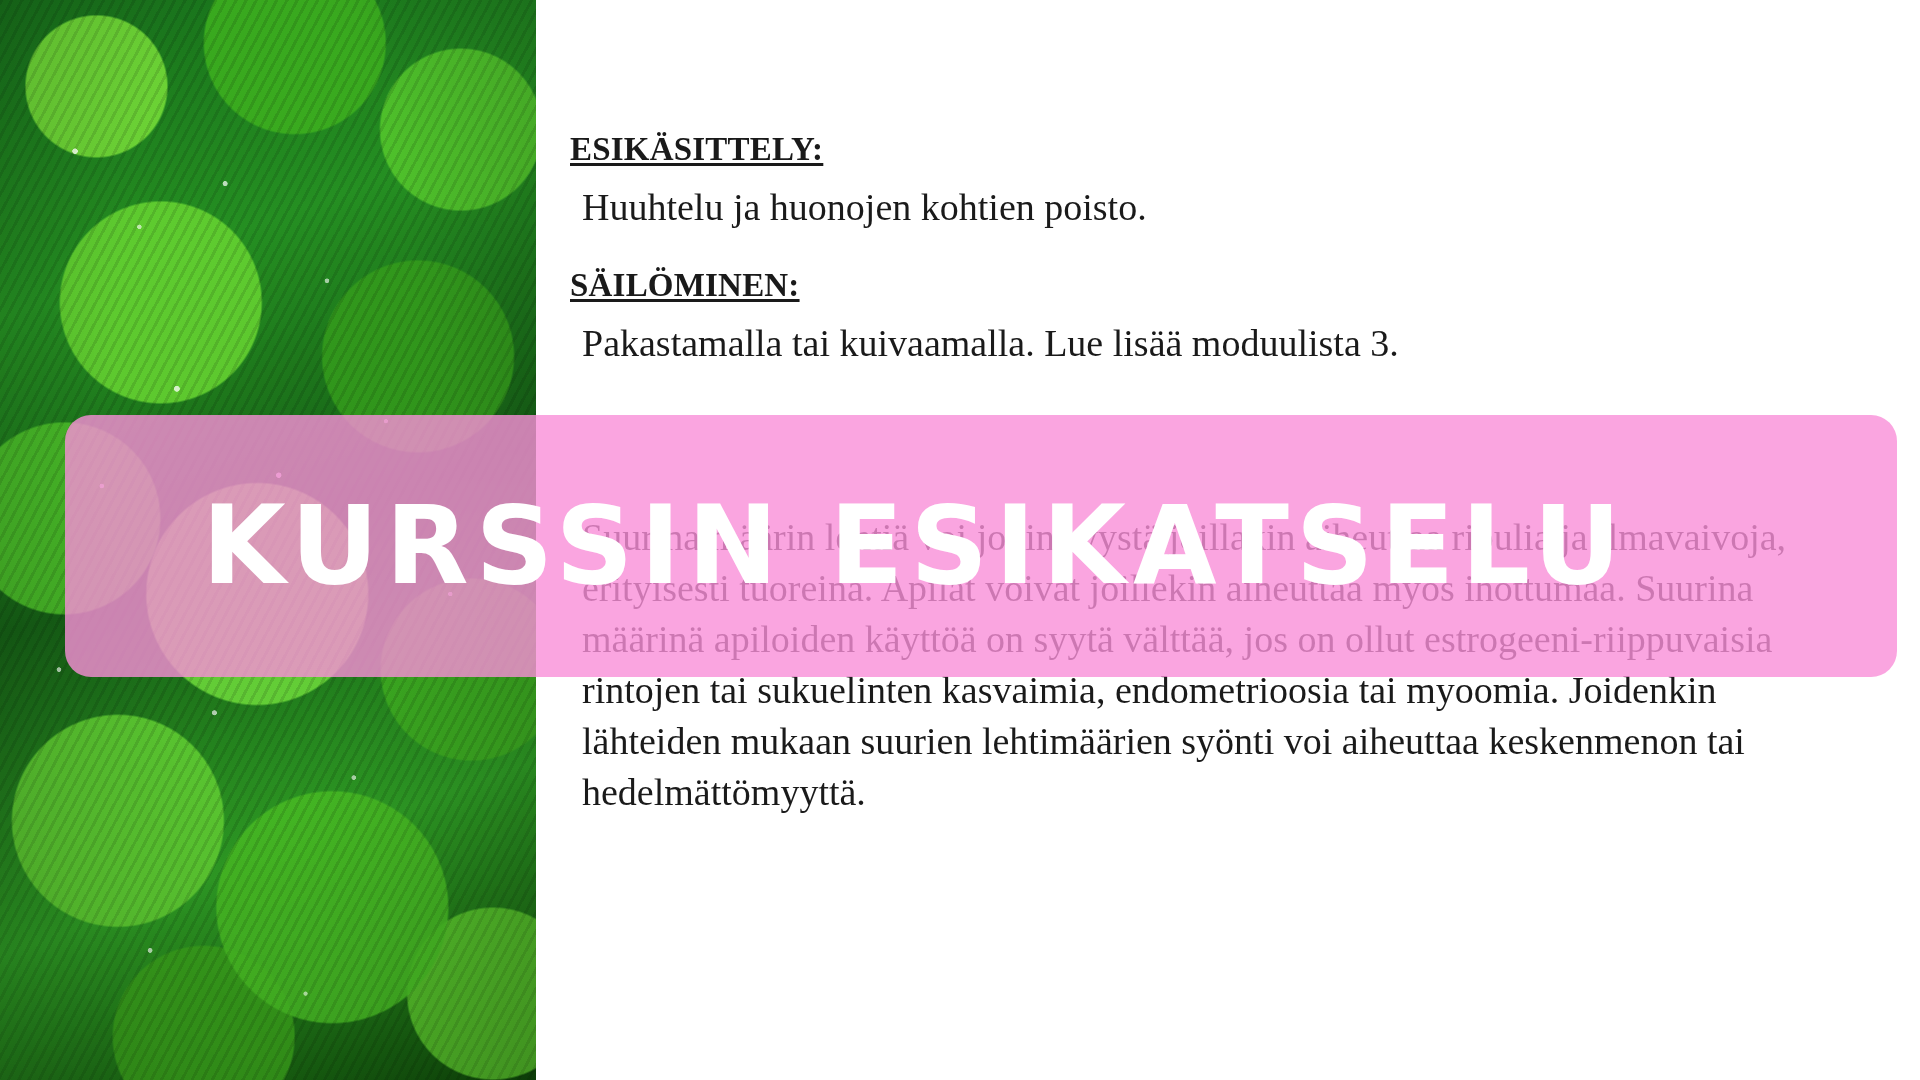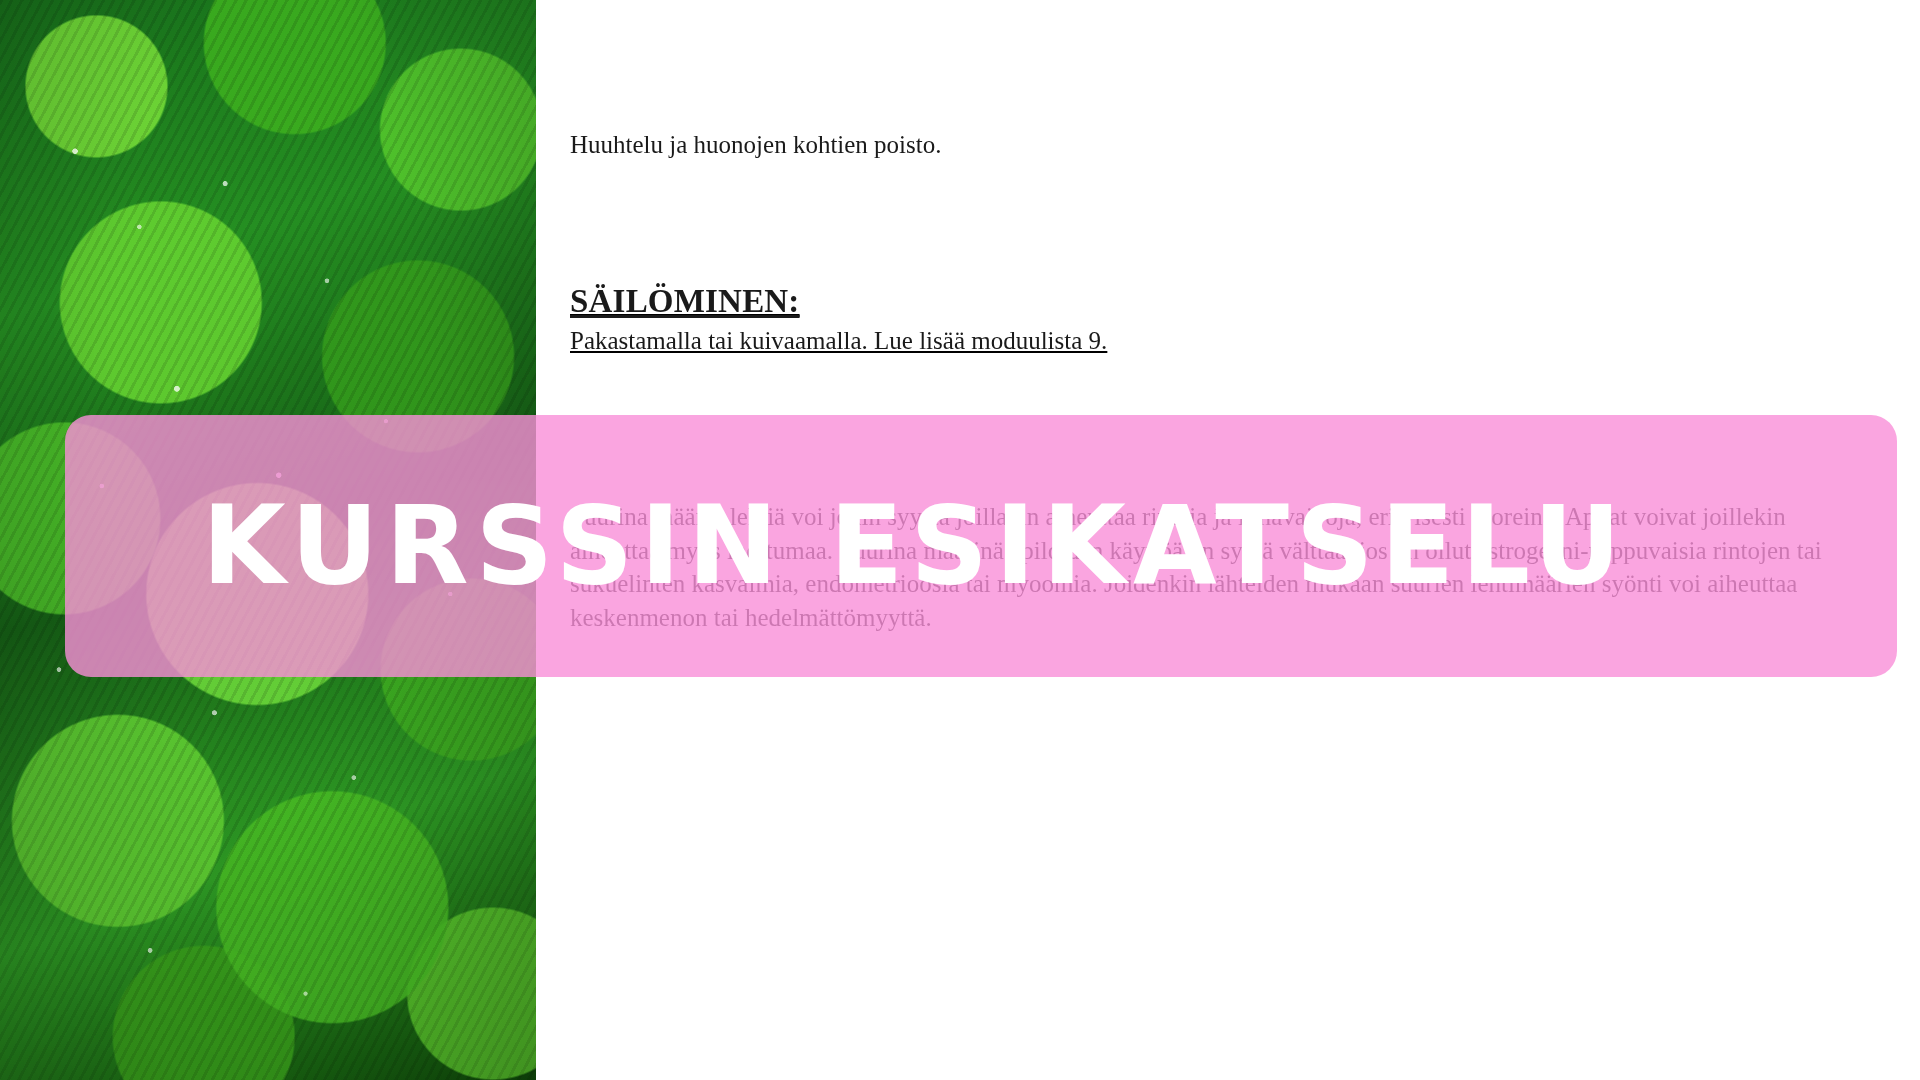--- a/index.html
+++ b/index.html
@@ -97,28 +97,28 @@
     font-size: 33px;
     line-height: 1.28;
     color: #1a1a1a;
     text-decoration: underline;
     text-underline-offset: 3px;
     letter-spacing: .2px;
     margin: 0 0 2px 0;
   }
   .body-text {
     font-family: "Liberation Serif", serif;
-    font-size: 25px;
+    font-size: 38px;
     line-height: 1.34;
     color: #1a1a1a;
-    margin: 0;
+    margin: 12px;
   }
 
   #block-esikasittely { top: 128px; }
-  #block-sailominen   { top: 280px; text-decoration: underline; }
+  #block-sailominen   { top: 264px; }
   #block-huomioitavaa { top: 500px; }
 
   
   .banner {
     position: absolute;
     left: 65px;
     top: 415px;
     width: 1832px;
     height: 262px;
     background: #f98fd8;
@@ -150,26 +150,27 @@
 
   <div class="photo-panel">
     <div class="leaf-bg"></div>
     <div class="leaf-shadow"></div>
     <div class="dew"></div>
   </div>
 
   <div class="content">
 
     <div class="block" id="block-esikasittely">
+      <p class="heading">ESIKÄSITTELY:</p>
       <p class="body-text">Huuhtelu ja huonojen kohtien poisto.</p>
     </div>
 
     <div class="block" id="block-sailominen">
       <p class="heading">SÄILÖMINEN:</p>
-      <p class="body-text">Pakastamalla tai kuivaamalla. Lue lisää moduulista 9.</p>
+      <p class="body-text">Pakastamalla tai kuivaamalla. Lue lisää moduulista 3.</p>
     </div>
 
     <div class="block" id="block-huomioitavaa">
       <p class="body-text">Suurina määrin lehtiä voi jokin syystä joillakin aiheuttaa ripulia ja ilmavaivoja, erityisesti tuoreina. Apilat voivat joillekin aiheuttaa myös ihottumaa. Suurina määrinä apiloiden käyttöä on syytä välttää, jos on ollut estrogeeni-riippuvaisia rintojen tai sukuelinten kasvaimia, endometrioosia tai myoomia. Joidenkin lähteiden mukaan suurien lehtimäärien syönti voi aiheuttaa keskenmenon tai hedelmättömyyttä.</p>
     </div>
 
   </div>
 
   <div class="banner"></div>
   <div class="banner-text">KURSSIN ESIKATSELU</div>

